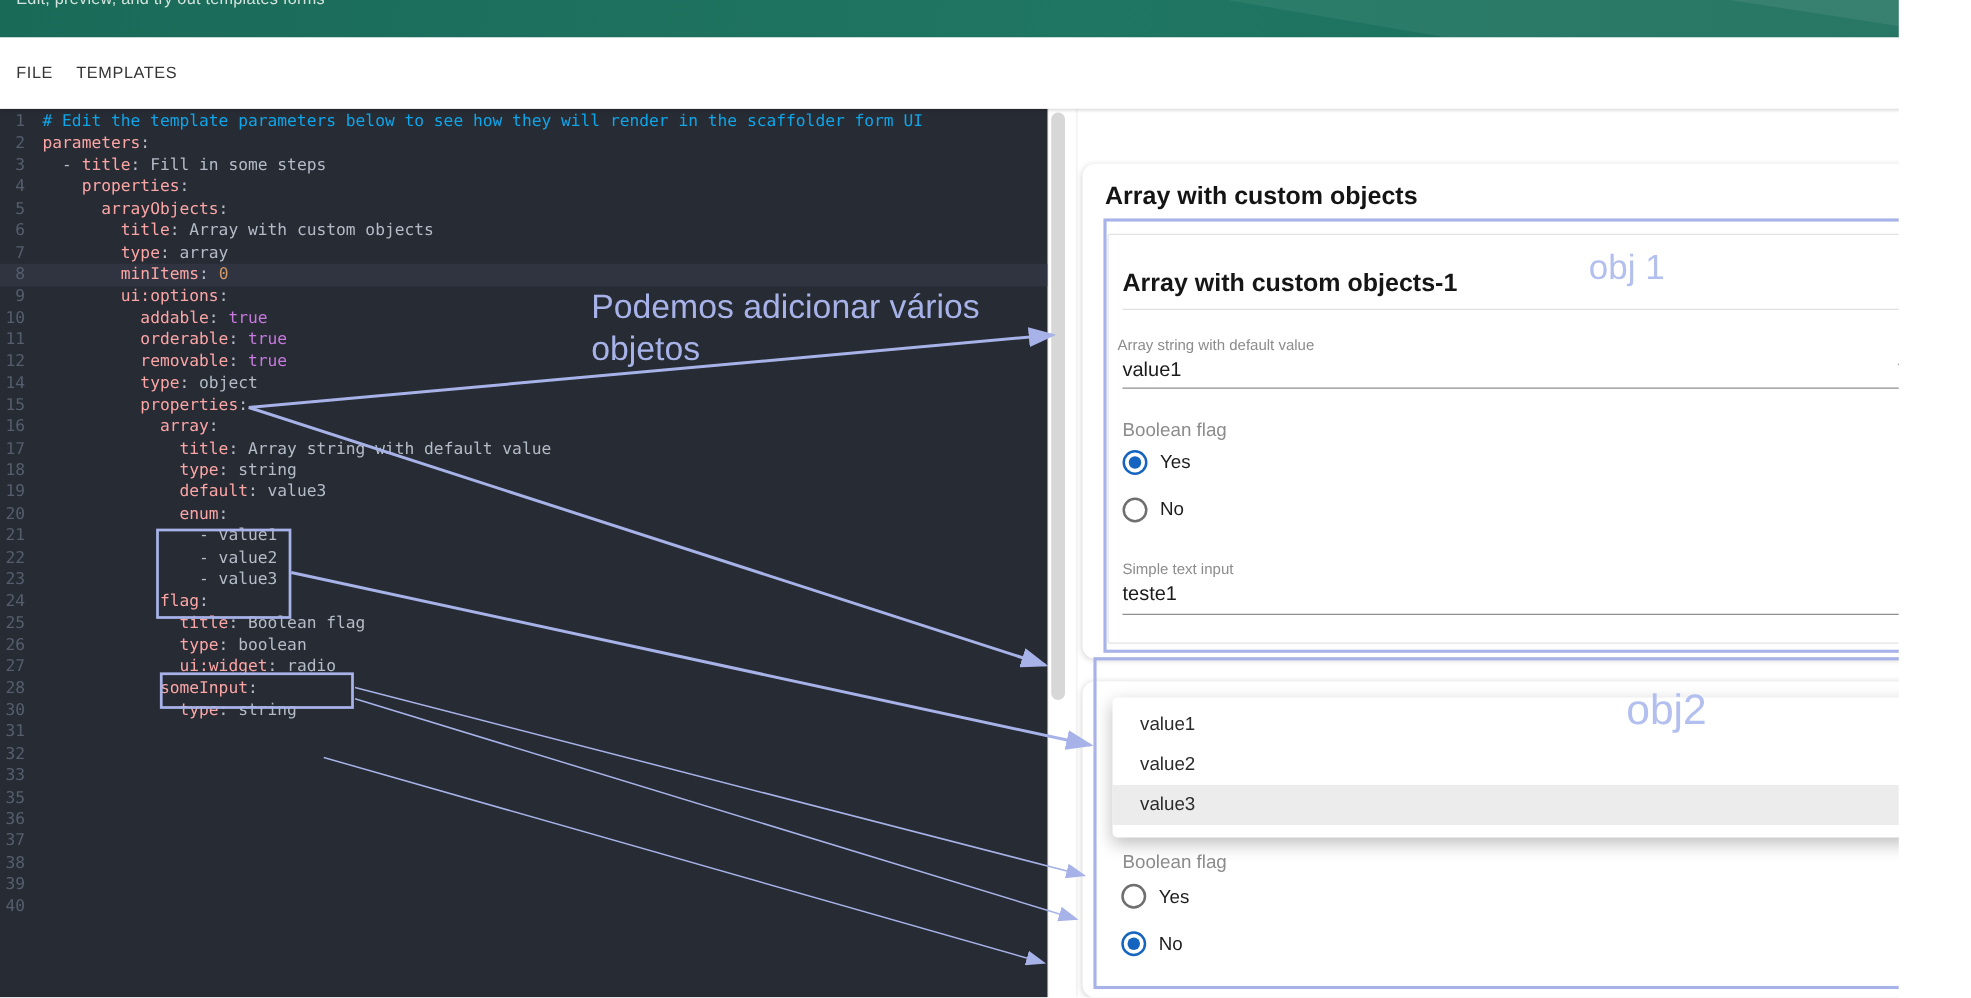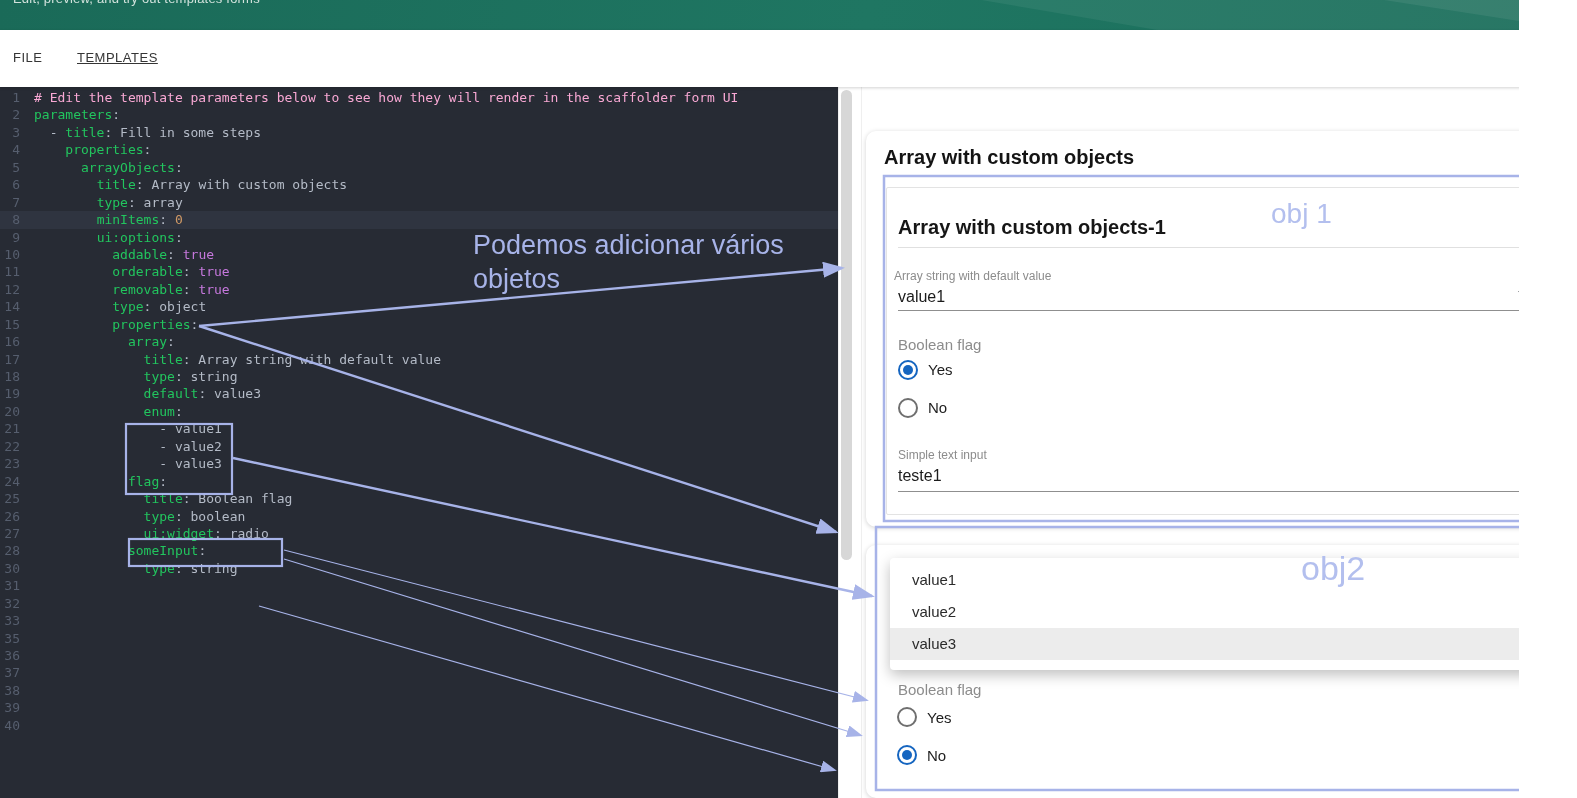--- a/index.html
+++ b/index.html
@@ -15,35 +15,35 @@
           clip-path:polygon(12% 0,100% 0,100% 100%,38% 100%);}
   .banner-shape2{left:1280px;top:0;width:297px;height:30px;background:rgba(255,255,255,.07);
           clip-path:polygon(35% 0,100% 0,100% 100%);}
   #banner-title{left:13px;top:-9px;font-size:13px;color:#d2e2dc;letter-spacing:.2px;}
 
   
   #menubar{left:0;top:30px;width:1577px;height:57px;background:#ffffff;
            box-shadow:0 1px 3px rgba(0,0,0,.18);z-index:3;}
   .menu-item{top:20px;font-size:13px;color:#353535;letter-spacing:.5px;cursor:default;}
   #menu-file{left:13px;}
-  #menu-templates{left:77px;text-decoration:underline;}
+  #menu-templates{left:61px;}
   #puzzle{left:1522px;top:46px;width:22px;height:22px;}
   #page-scroll-thumb{left:1564px;top:43px;width:3px;height:34px;background:#c6c6c6;border-radius:2px;}
 
   
   #editor{left:0;top:87px;width:838px;height:711px;background:#272b34;overflow:hidden;z-index:1;}
   #code-lines{position:absolute;left:0;top:2px;width:100%;}
   .cl{display:flex;height:17.45px;line-height:17.45px;white-space:pre;
       font-family:"DejaVu Sans Mono","Liberation Mono",monospace;font-size:13px;}
   .cl.active{background:#2f3440;}
   .ln{flex:none;width:20px;text-align:right;color:#565e6e;}
   .code{padding-left:14px;color:#b4bbc7;}
-  .code .k{color:#22c55e;}
+  .code .k{color:#fca5a5;}
   .code .p{color:#b4bbc7;}
-  .code .c{color:#f9a8d4;}
+  .code .c{color:#0ea5e9;}
   .code .b{color:#c678dd;}
   .code .n{color:#d19a66;}
 
   
   #editor-scroll{left:838px;top:87px;width:24px;height:711px;background:#ffffff;
                  border-left:1px solid #efefef;border-right:1px solid #efefef;box-sizing:border-box;}
   #editor-scroll-thumb{left:841px;top:90px;width:11px;height:470px;background:#d7d7d7;border-radius:6px;}
 
   
   .paper{background:#ffffff;border-radius:10px;box-shadow:0 1px 5px rgba(0,0,0,.18);}

